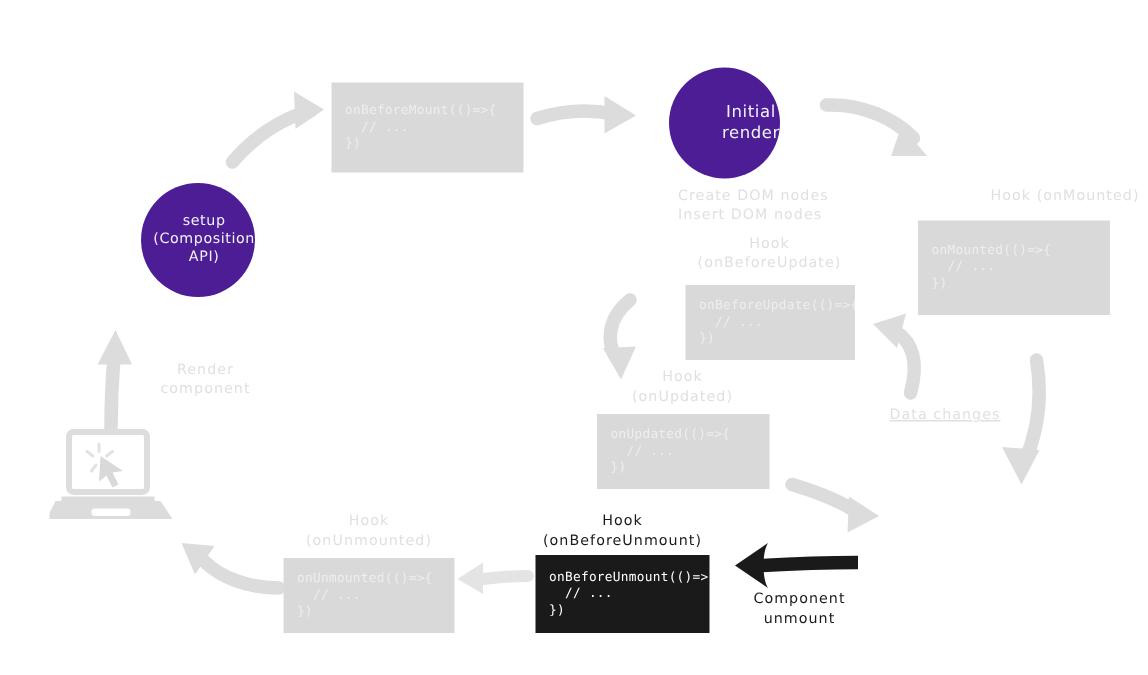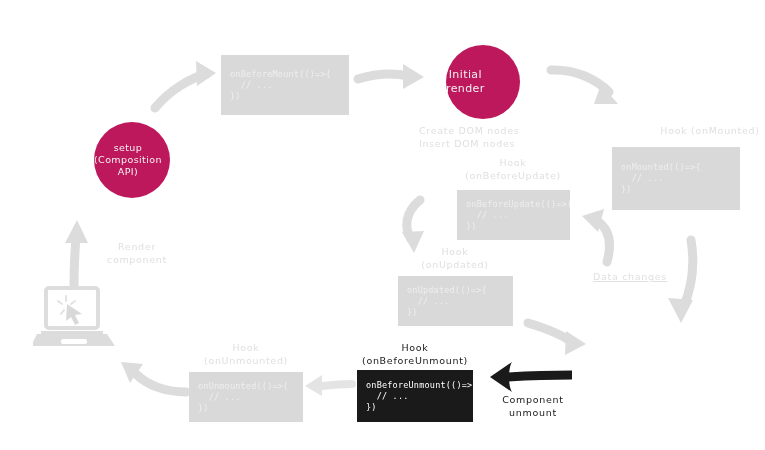--- a/index.html
+++ b/index.html
@@ -17,24 +17,24 @@
     background: #ffffff;
     overflow: hidden;
   }
   .node {
     position: absolute;
     box-sizing: border-box;
   }
   
   .circle {
     border-radius: 50%;
-    background: #be185d;
+    background: #4c1d95;
     display: flex;
     align-items: center;
-    justify-content: flex-start;
+    justify-content: flex-end;
     text-align: center;
     color: #f2f2f2;
     font-size: 9.5px;
     line-height: 12px;
     letter-spacing: 0.4px;
   }
   .circle.big {
     font-size: 11px;
     line-height: 14px;
   }
@@ -194,21 +194,21 @@
   // ...
 })</span>
   </div>
 
   <div class="node codebox" style="left:189px; top:372px; width:114px; height:50px;">
     <span class="code">onUnmounted(()=&gt;{
   // ...
 })</span>
   </div>
 
-  <div class="label left" style="left:419px; top:124px; width:160px;">Create DOM nodes
+  <div class="label left" style="left:452px; top:124px; width:160px;">Create DOM nodes
 Insert DOM nodes</div>
 
   <div class="label" style="left:640px; top:124px; width:140px;">Hook (onMounted)</div>
 
   <div class="label" style="left:443px; top:156px; width:140px;">Hook
 (onBeforeUpdate)</div>
 
   <div class="label" style="left:385px; top:245px; width:140px;">Hook
 (onUpdated)</div>
 

